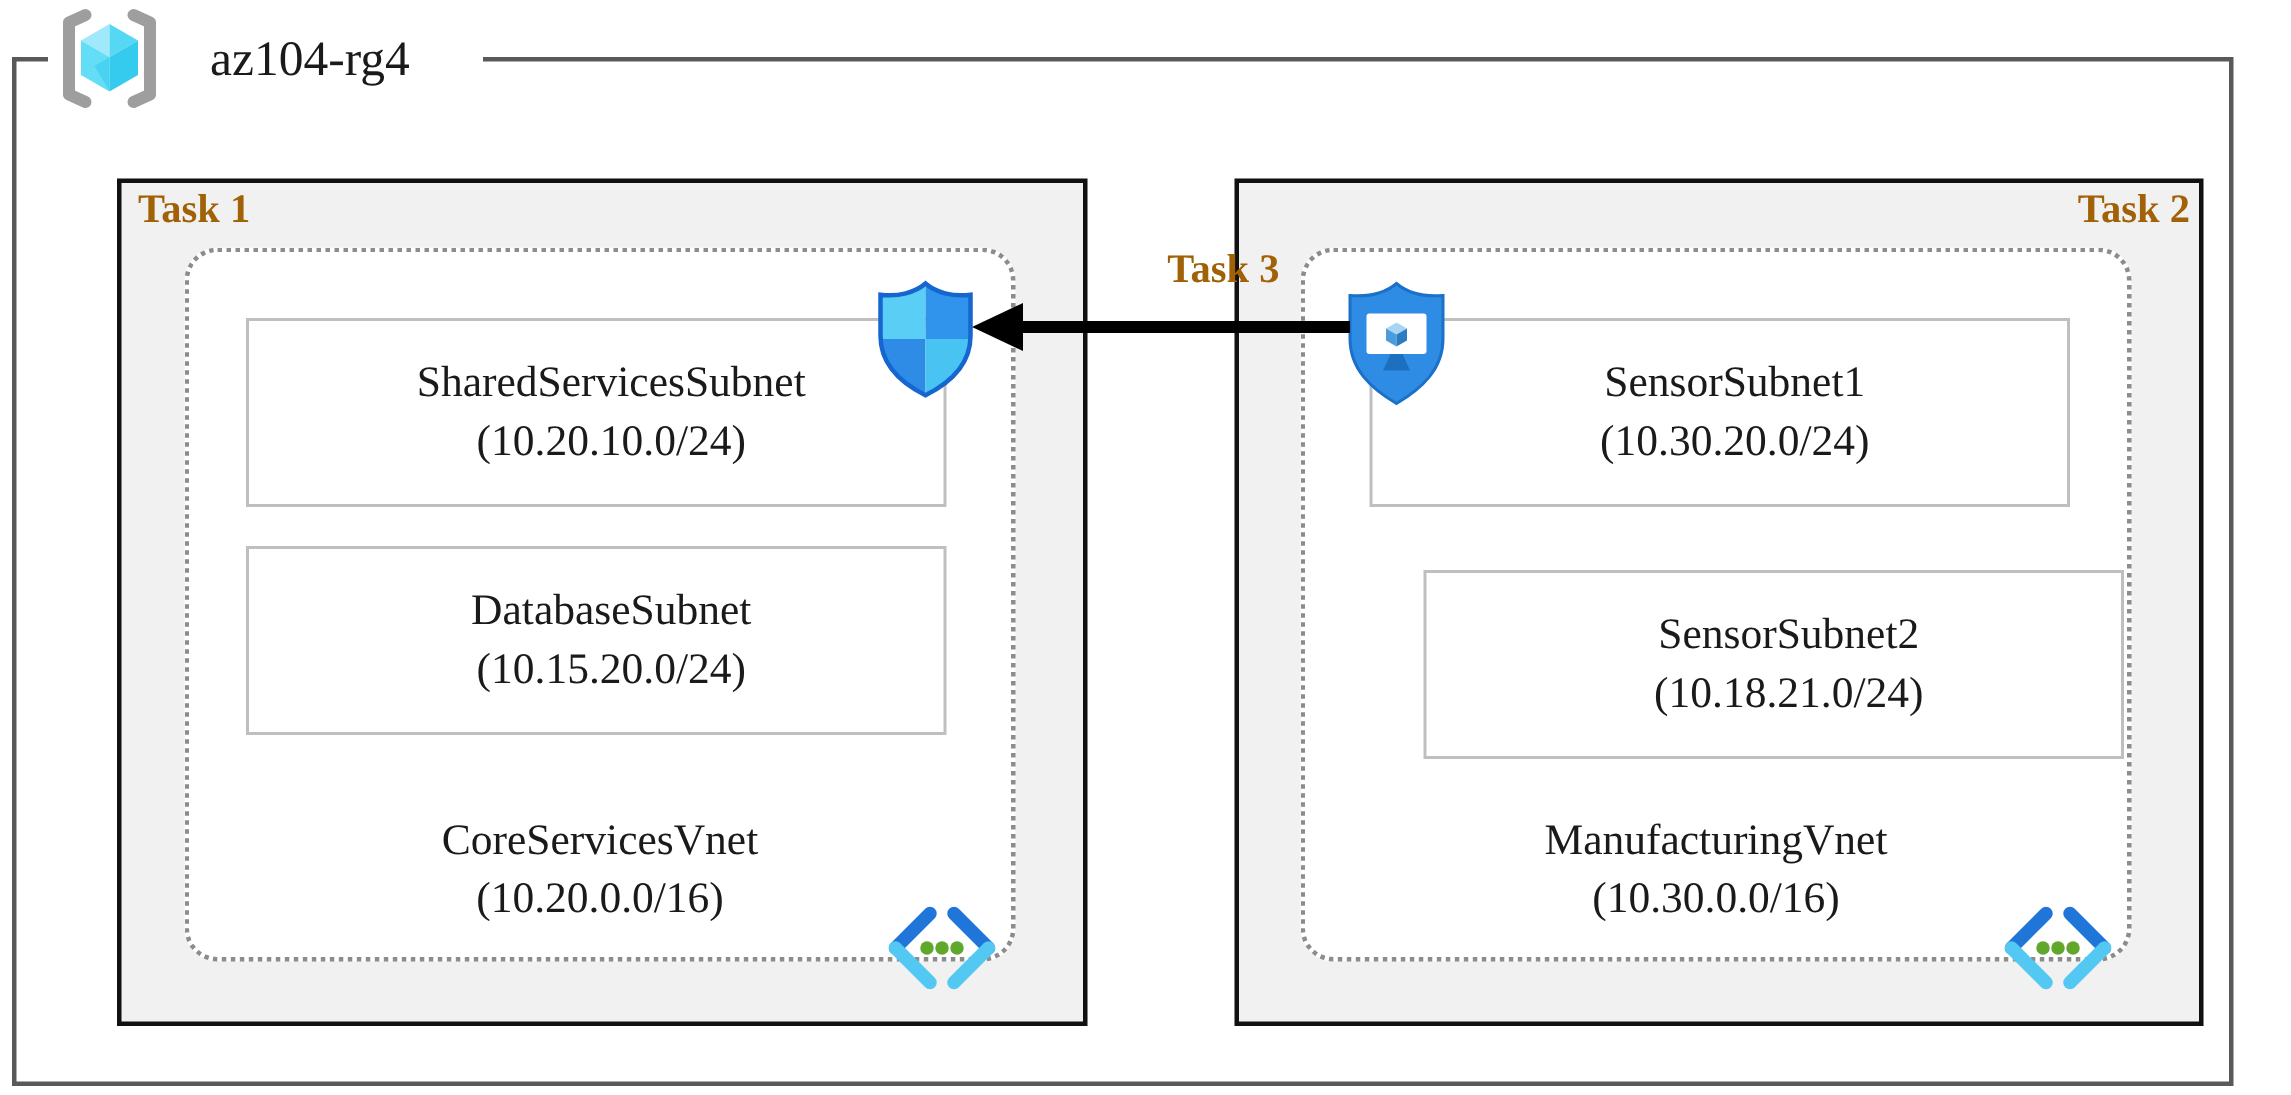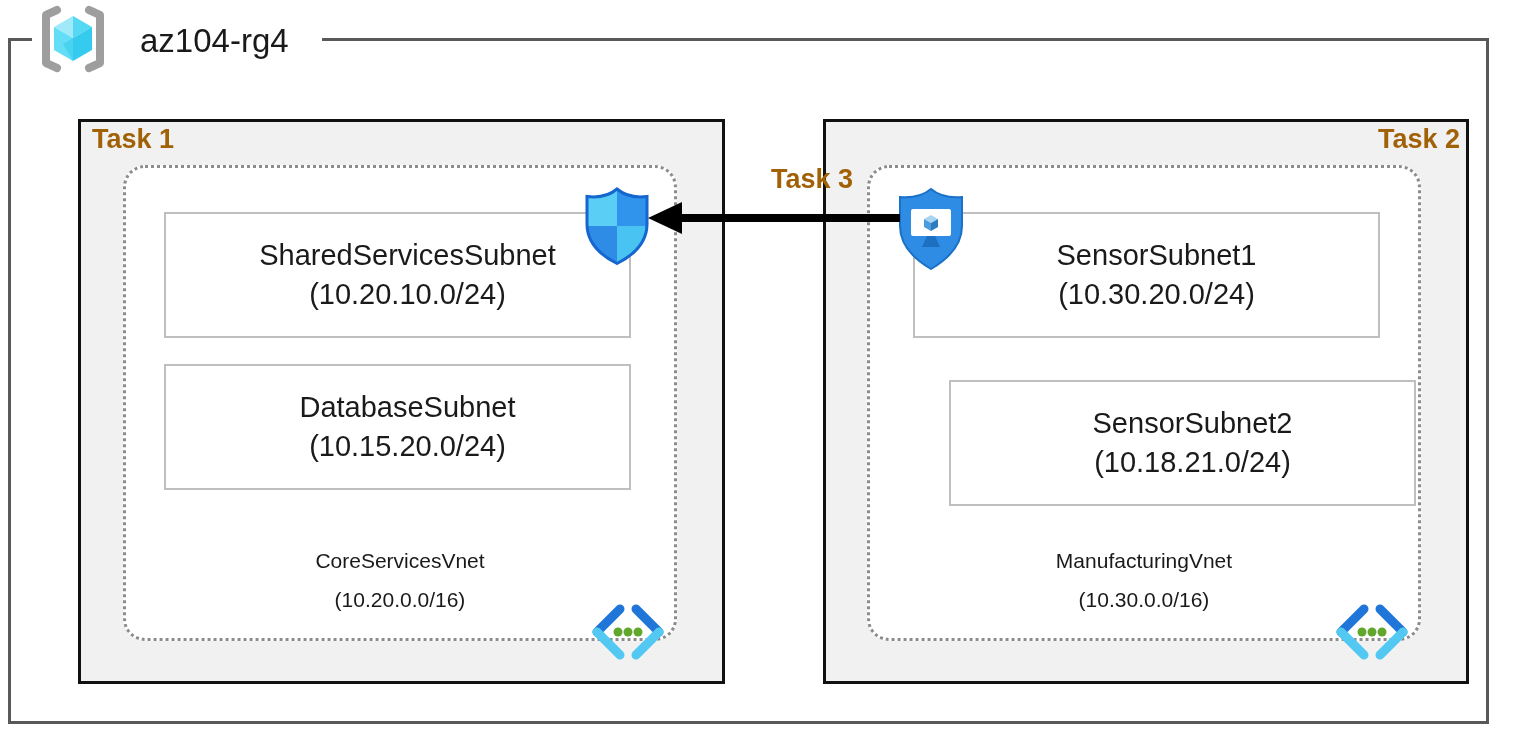--- a/index.html
+++ b/index.html
@@ -1,21 +1,21 @@
 <!DOCTYPE html>
 <html><head>
 <meta charset="utf-8">
 <style>
   html, body { margin: 0; padding: 0; background: #ffffff; }
   .stage {
     position: relative;
     width: 1523px;
     height: 730px;
     background: #ffffff;
-    font-family: Liberation Sans, sans-serif;
+    font-family: Liberation Serif, serif;
     color: #1a1a1a;
     overflow: hidden;
   }
   .abs { position: absolute; }
 
   
   .rg-frame {
     left: 8px; top: 38px; width: 1481px; height: 686px;
     border: 3px solid #595959;
     box-sizing: border-box;
@@ -77,21 +77,21 @@
   }
   .subnet-box.l1 { left: 164px; top: 212px; }
   .subnet-box.l2 { left: 164px; top: 364px; }
   .subnet-box.r1 { left: 913px; top: 212px; }
   .subnet-box.r2 { left: 949px; top: 364px; margin-top: 16px; }
 
   
   .vnet-caption {
     width: 554px;
     text-align: center;
-    font-size: 21px;
+    font-size: 29px;
     line-height: 39px;
   }
   .vnet-caption.left  { left: 123px; top: 541px; }
   .vnet-caption.right { left: 867px; top: 541px; }
 
   .icon-svg { display: block; }
 </style>
 </head>
 <body>
 

